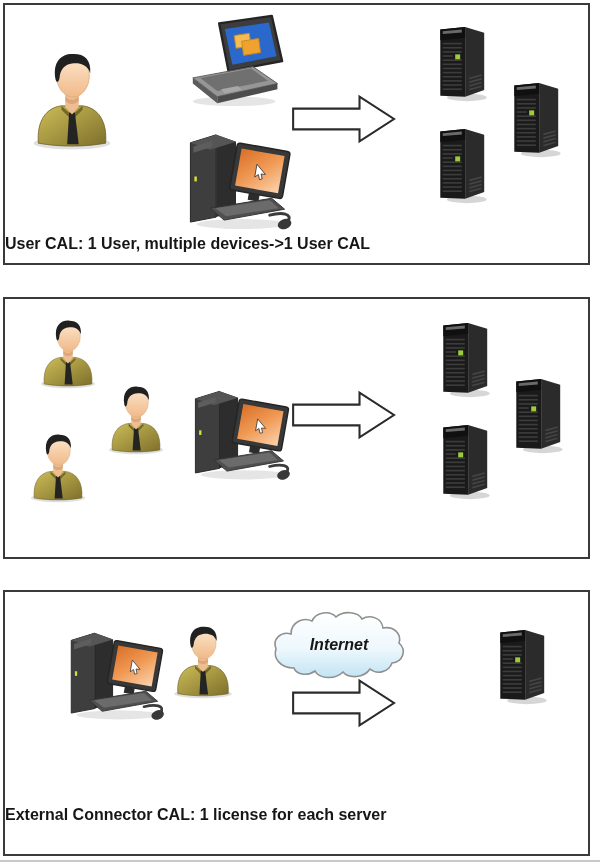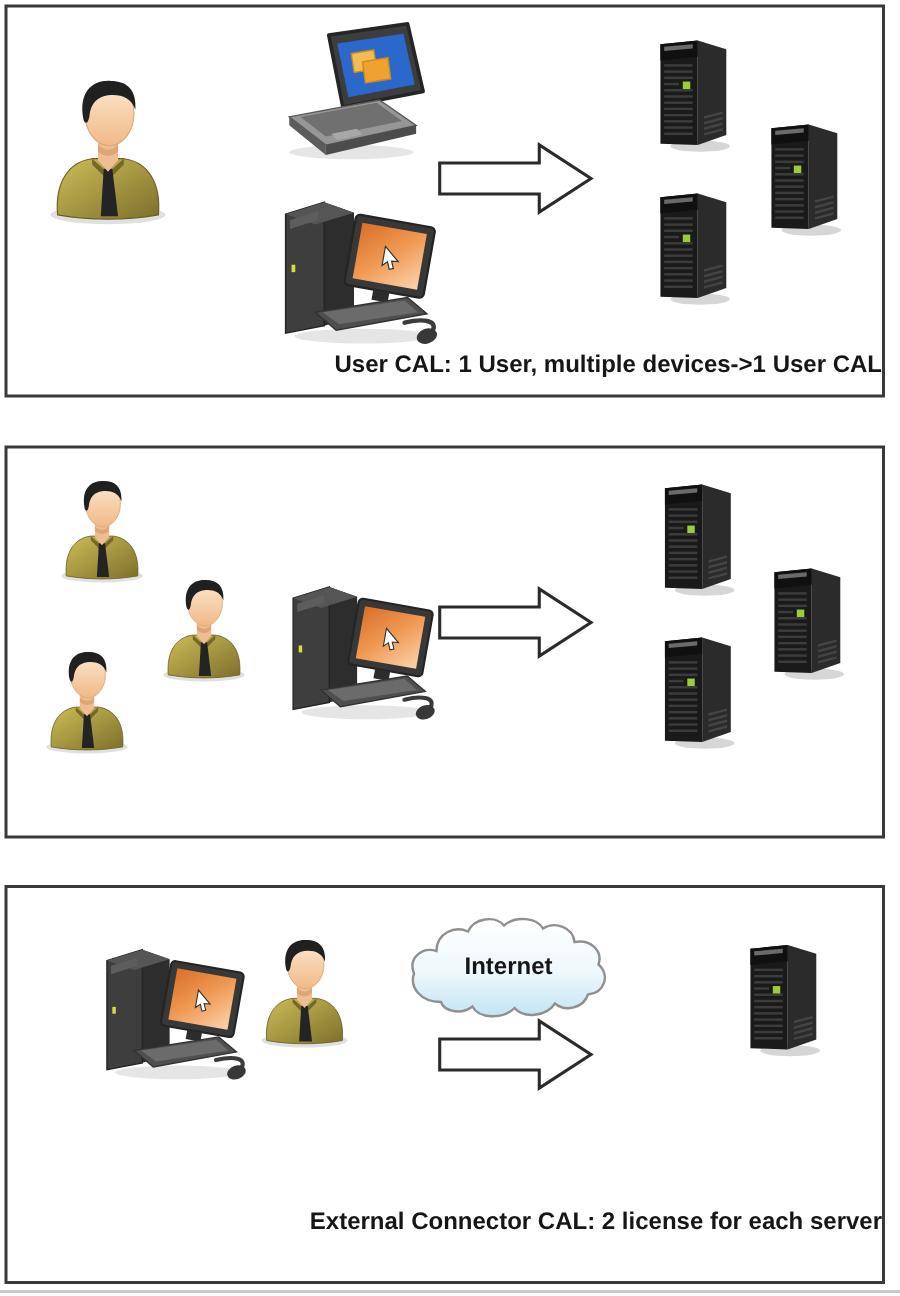--- a/index.html
+++ b/index.html
@@ -9,27 +9,28 @@
   }
   .panel{
     position:absolute;left:3px;width:587px;height:262px;
     border:2px solid #3a3a3a;background:#ffffff;box-sizing:border-box;
   }
   #panel-user-cal{top:3px;}
   #panel-device-cal{top:297px;}
   #panel-external-cal{top:590px;height:266px;}
   .icon{position:absolute;}
   .caption{
-    position:absolute;left:0;right:0;text-align:right;
+    position:absolute;left:0;right:0;text-align:left;
     font-weight:bold;font-size:16px;line-height:22px;color:#161616;
     white-space:pre-wrap;
   }
   .cloud-label{
     position:absolute;text-align:center;font-weight:bold;font-size:16px;
     color:#161616;
+    font-style:italic;
   }
   .page-bottom-edge{
     position:absolute;left:0;top:860px;width:600px;height:2px;background:#c9c9c9;
   }
 </style>
 </head>
 <body>
 
 <svg width="0" height="0" style="position:absolute" aria-hidden="true">
   <defs>
@@ -193,18 +194,18 @@
       <use href="#icon-cloud"></use>
     </svg>
   <span class="cloud-label" style="left:263px;top:44px;width:142px">Internet</span>
   <svg class="icon" viewBox="0 0 122 58" style="left:278px;top:86px;width:122px;height:50px">
       <use href="#icon-arrow"></use>
     </svg>
   <svg class="icon" viewBox="0 0 70 100" style="left:487px;top:28px;width:58px;height:88px">
       <use href="#icon-server"></use>
     </svg>
   <div class="caption" style="top:168px">
-    <div>External Connector CAL: 2 license for each server</div>
+    <div>External Connector CAL: 1 license for each server</div>
     
   </div>
 </div>
 
 <div class="page-bottom-edge"></div>
 
 </body></html>

